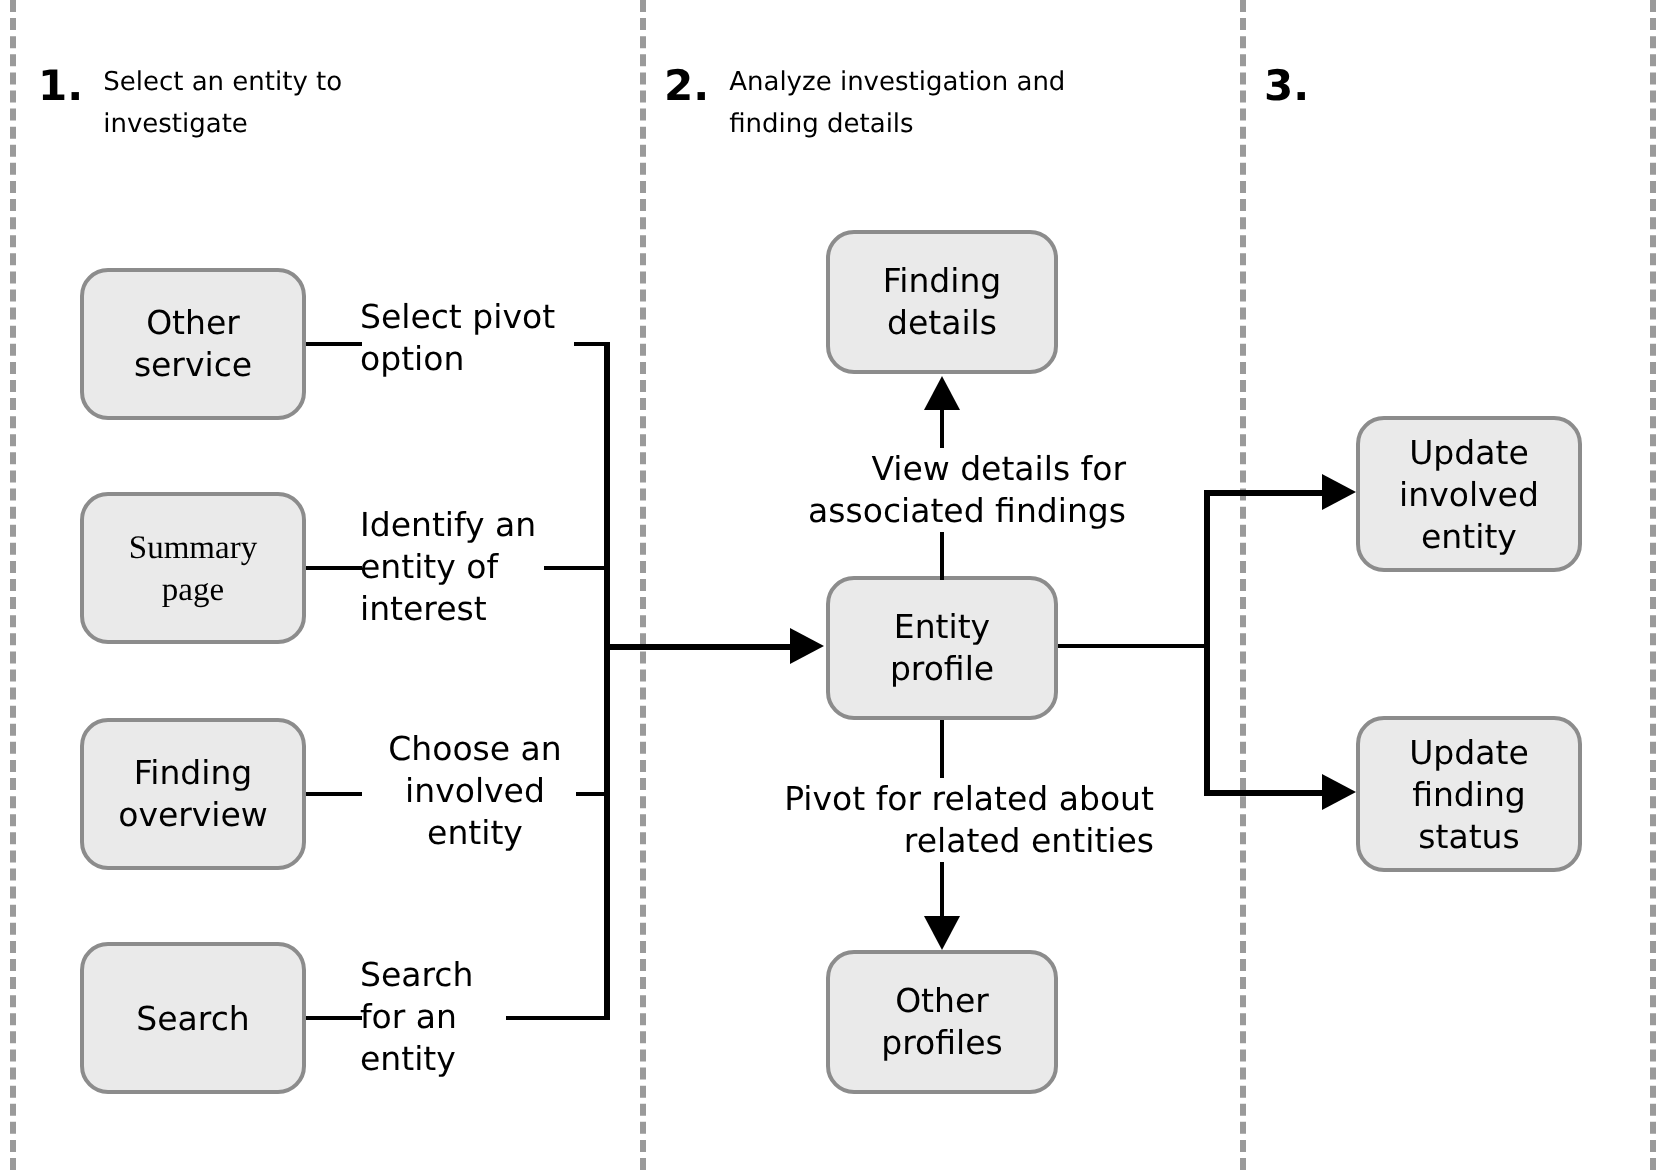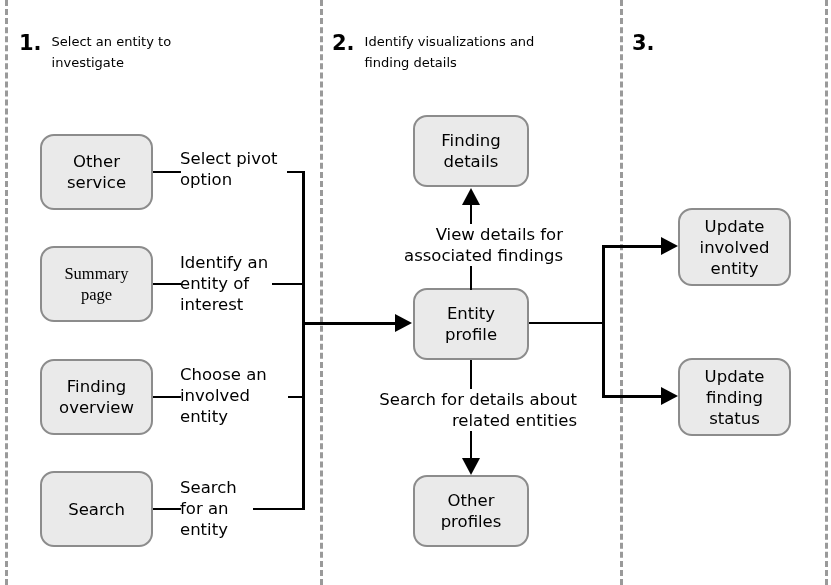--- a/index.html
+++ b/index.html
@@ -119,41 +119,41 @@
   <div class="divider" style="left:620px;"></div>
   <div class="divider" style="left:825px;"></div>
 
   <div class="col-head" style="left:19px; top:31px; width:290px;">
     <span class="col-num">1.</span>
     <span class="col-title">Select an entity to
 investigate</span>
   </div>
   <div class="col-head" style="left:332px; top:31px; width:280px;">
     <span class="col-num">2.</span>
-    <span class="col-title">Identify visualizations and
+    <span class="col-title">Analyze investigation and
 finding details</span>
   </div>
   <div class="col-head" style="left:632px; top:31px; width:190px;">
     <span class="col-num">3.</span>
   </div>
 
   <div class="node" style="left:40px; top:134px; width:113px; height:76px;">Other
 service</div>
   <div class="node" style="left:40px; top:246px; width:113px; height:76px;font-family:Liberation Serif, serif;">Summary
 page</div>
   <div class="node" style="left:40px; top:359px; width:113px; height:76px;">Finding
 overview</div>
   <div class="node" style="left:40px; top:471px; width:113px; height:76px;">Search</div>
 
   <div class="edge-label" style="left:180px; top:252px; width:115px;">Identify an
 entity of
 interest</div>
   <div class="edge-label" style="left:180px; top:148px; width:120px;">Select pivot
 option</div>
-  <div class="edge-label" style="left:180px; top:364px; width:115px;">Choose an
+  <div class="edge-label" style="left:180px; top:364px; width:115px;text-align:center;">Choose an
 involved
 entity</div>
   <div class="edge-label" style="left:180px; top:477px; width:100px;">Search
 for an
 entity</div>
 
   <div class="seg-h" style="left:153px; top:171px; width:28px;"></div>
   <div class="seg-h" style="left:153px; top:283px; width:28px;"></div>
   <div class="seg-h" style="left:153px; top:396px; width:28px;"></div>
   <div class="seg-h" style="left:153px; top:508px; width:28px;"></div>
@@ -175,21 +175,21 @@
   <div class="node" style="left:413px; top:475px; width:116px; height:72px;">Other
 profiles</div>
 
   <div class="seg-v" style="left:470px; top:204px; height:86px;"></div>
   <div class="arrow-u" style="left:462px; top:188px;"></div>
   <div class="edge-label center" style="left:378px; top:224px; width:185px;">View details for
 associated findings</div>
 
   <div class="seg-v" style="left:470px; top:360px; height:100px;"></div>
   <div class="arrow-d" style="left:462px; top:458px;"></div>
-  <div class="edge-label center" style="left:367px; top:389px; width:210px;">Search for details about
+  <div class="edge-label center" style="left:367px; top:389px; width:210px;">Pivot for related about
 related entities</div>
 
   <div class="node" style="left:678px; top:208px; width:113px; height:78px;">Update
 involved
 entity</div>
   <div class="node" style="left:678px; top:358px; width:113px; height:78px;">Update
 finding
 status</div>
 
   <div class="seg-h" style="left:529px; top:322px; width:75px;"></div>

